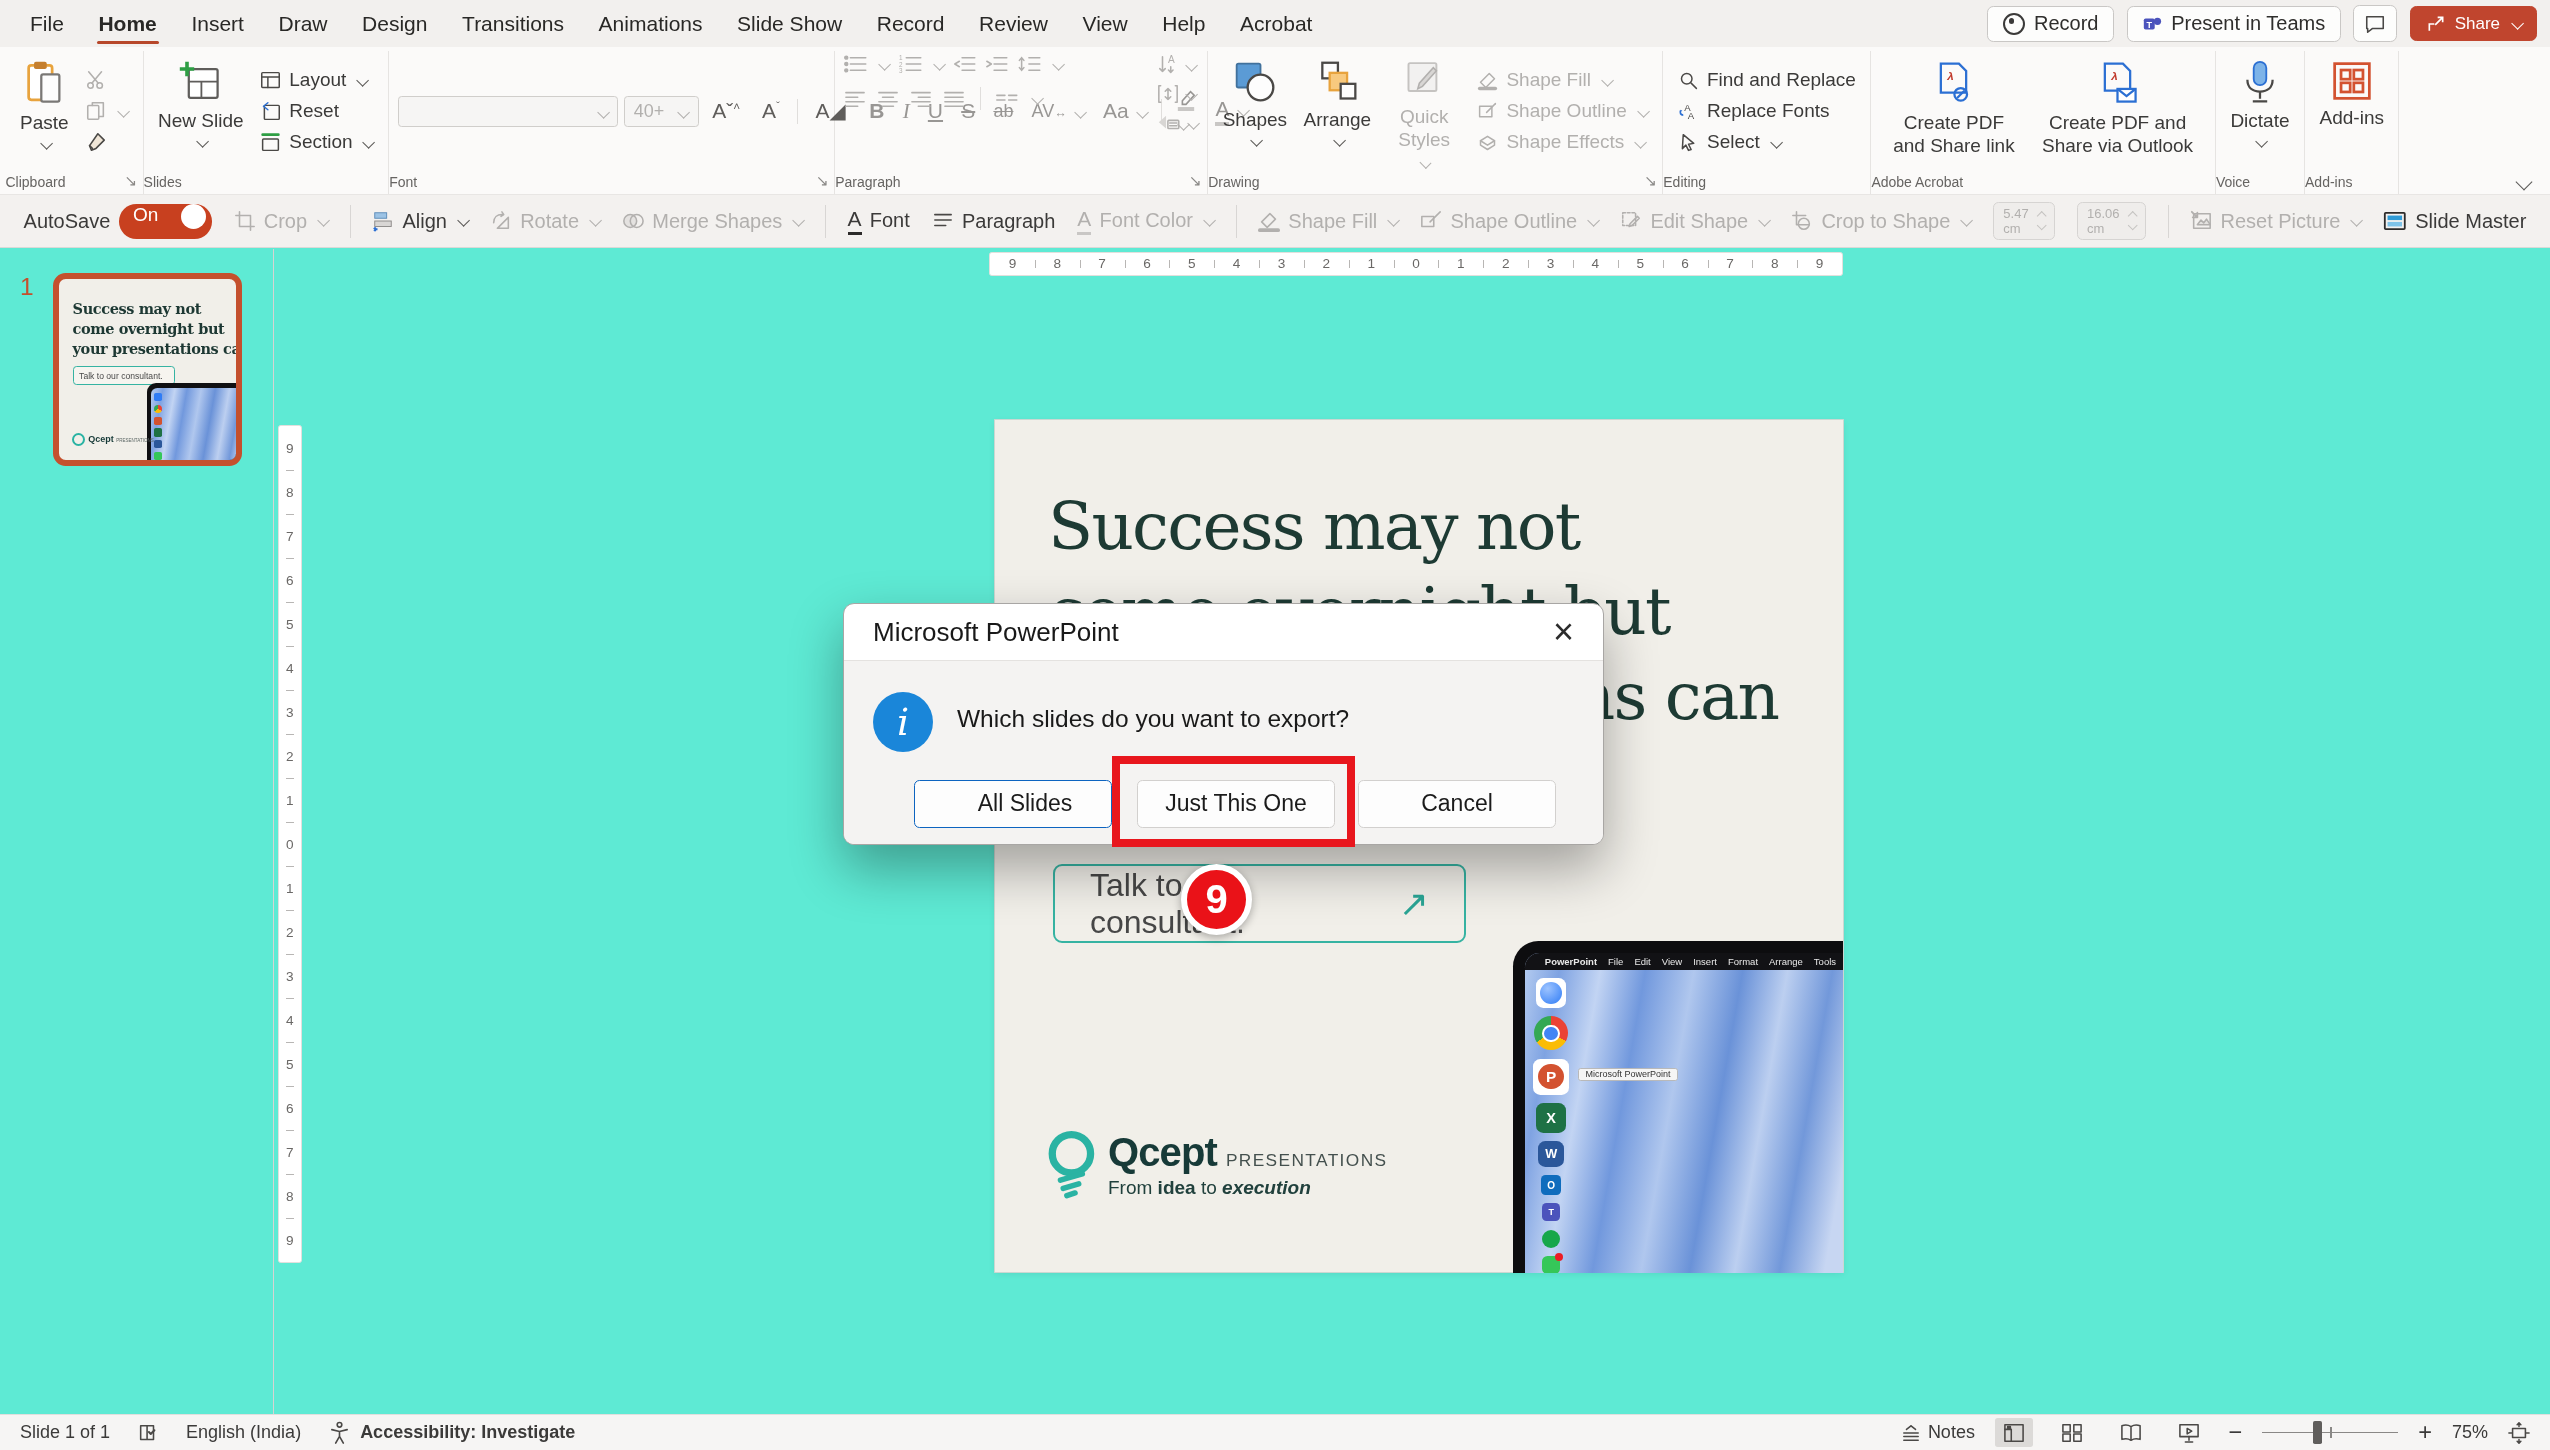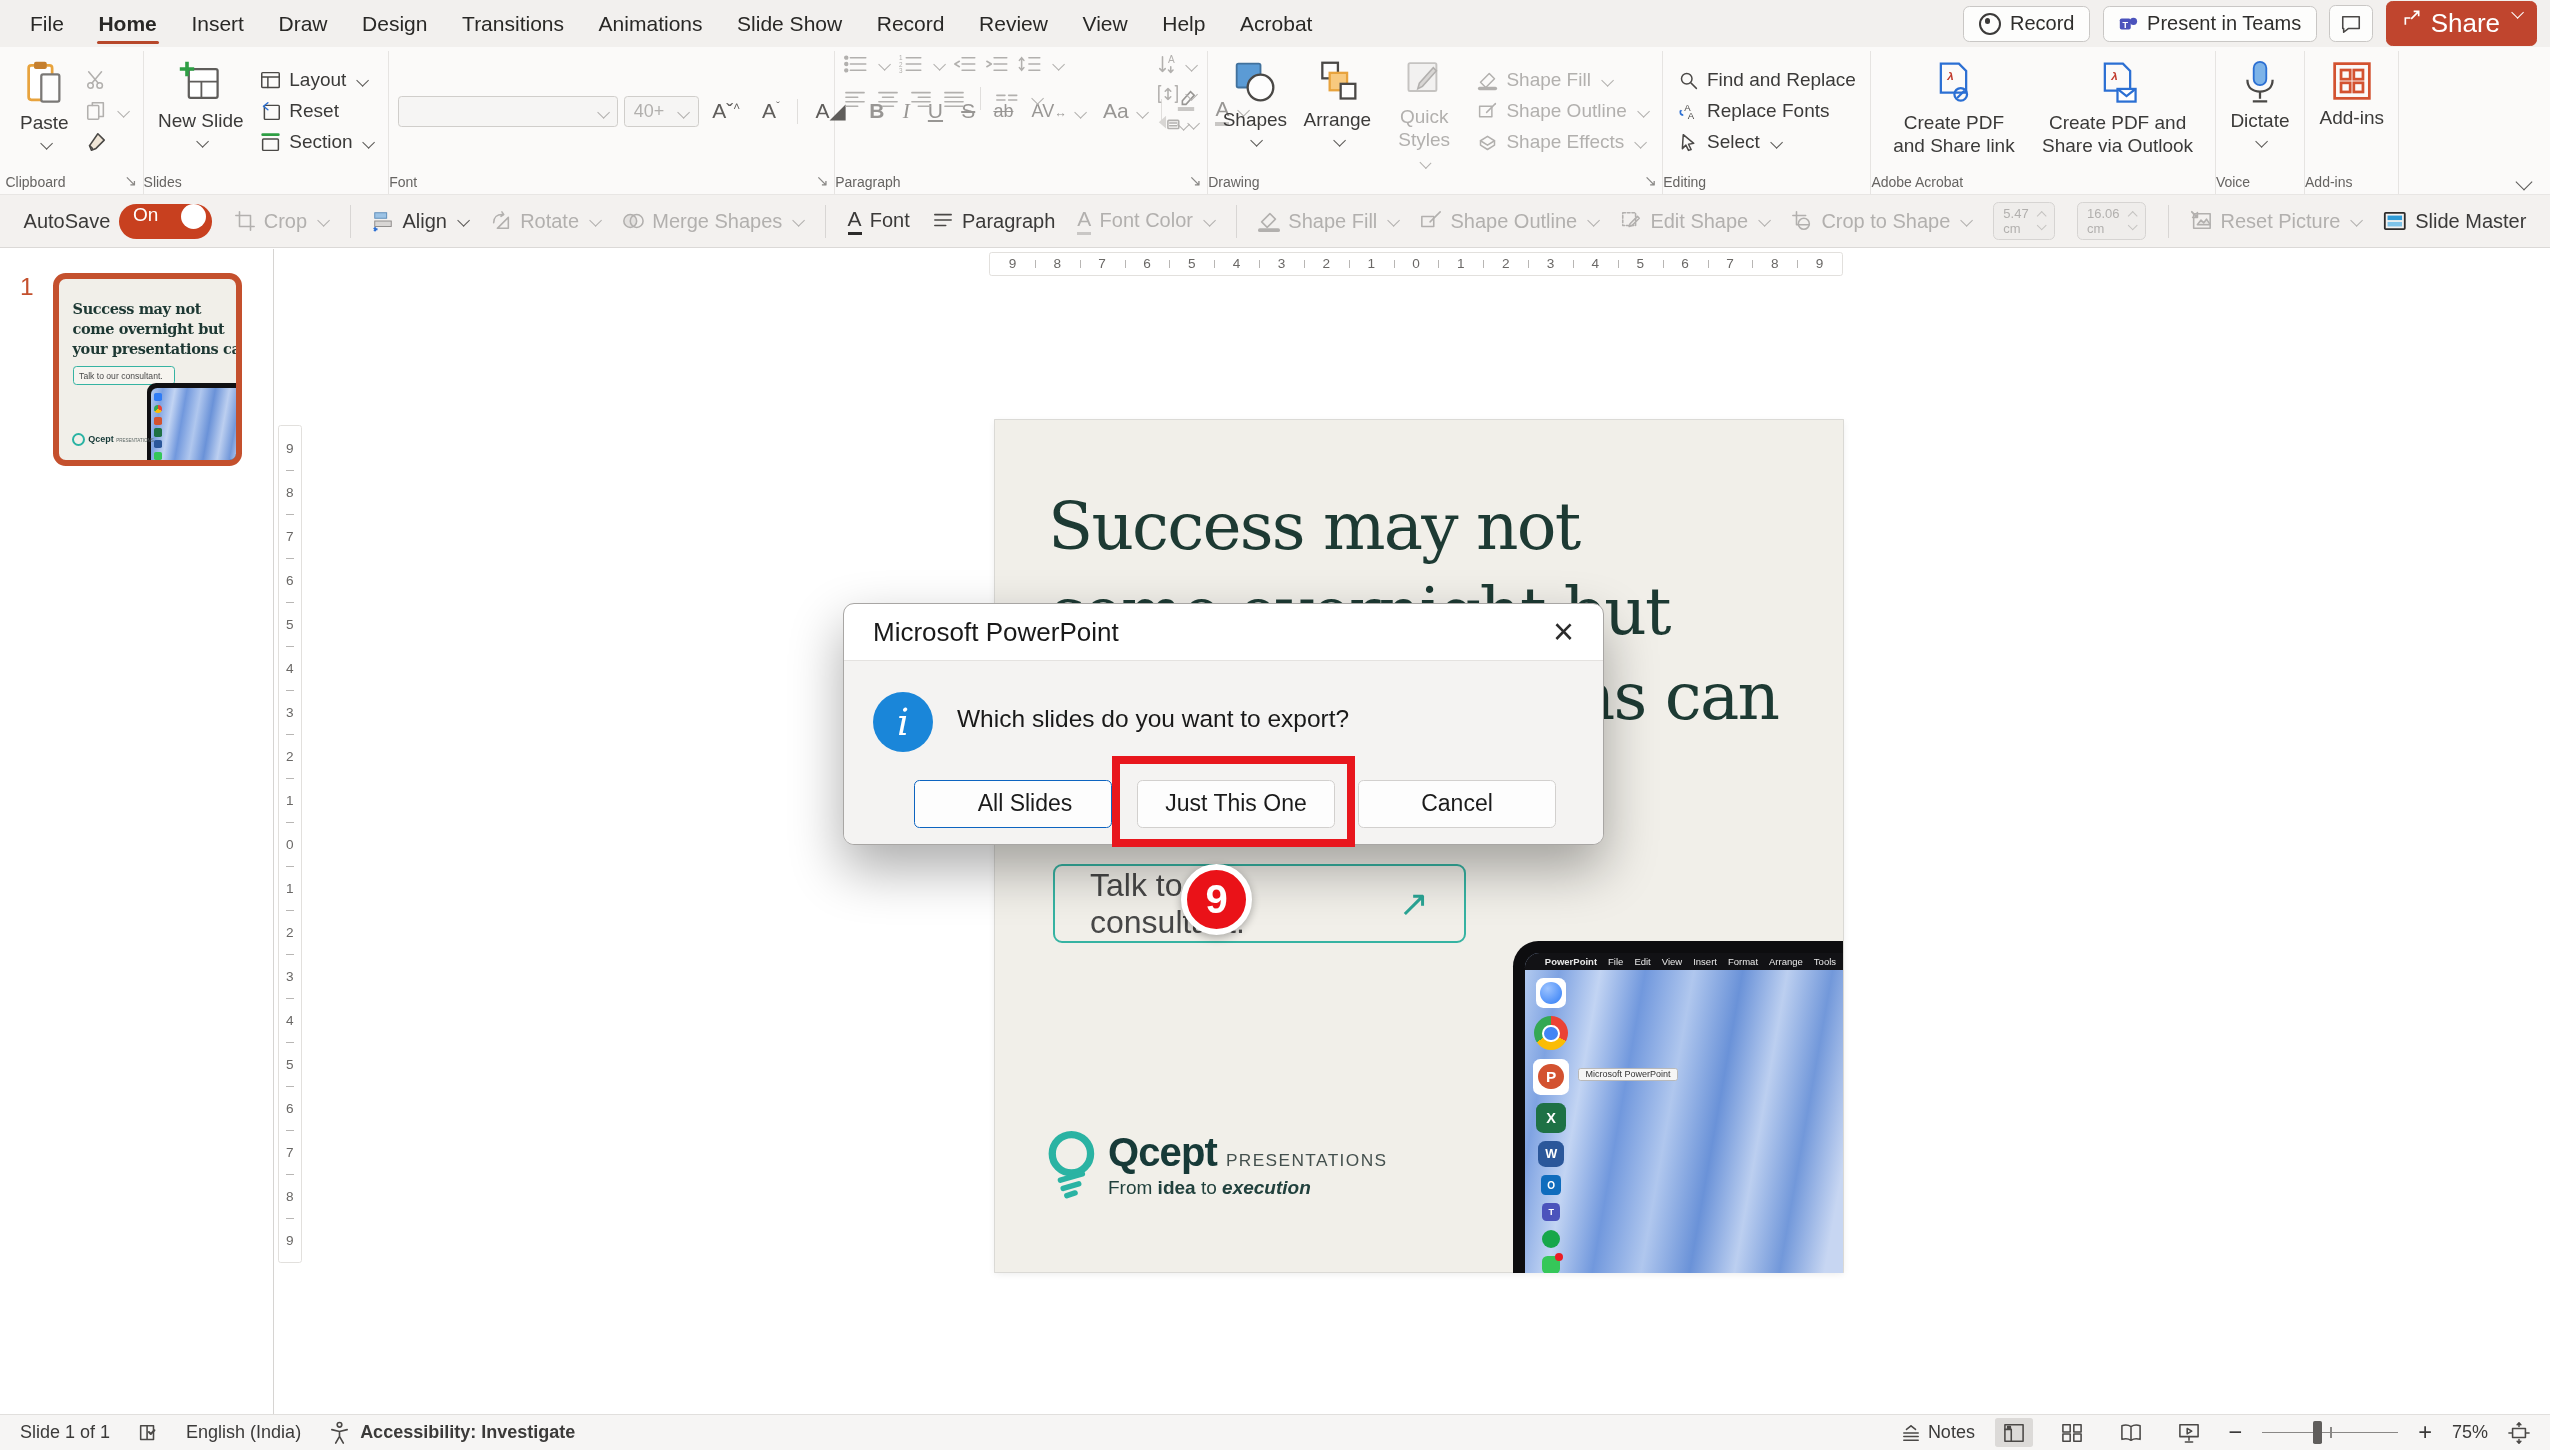--- a/index.html
+++ b/index.html
@@ -1,35 +1,35 @@
 <!DOCTYPE html>
 <html style="font-size:14.5px"><head>
 <meta charset="utf-8">
 <style>
   html,body{margin:0;padding:0;background:#d9d7d5;}
   .app{position:relative;width:2550px;height:1450px;font-family:"Liberation Sans",sans-serif;
-       background:#ffffff;overflow:hidden;-webkit-font-smoothing:antialiased;}
+       background:#5eead4;overflow:hidden;-webkit-font-smoothing:antialiased;}
   svg{display:block;}
   .ic{fill:none;stroke:#4a4846;stroke-width:1.7;stroke-linecap:round;stroke-linejoin:round;}
   .ic.mut{stroke:#b2b0ae;}
   .txt-mut{color:#b2b0ae !important;}
 
   
   .titlebar{position:absolute;top:0;left:0;right:0;height:47px;background:#f2f0ee;
             display:flex;align-items:center;padding:0 12.7px;box-sizing:border-box;}
   .menus{display:flex;height:100%;align-items:stretch;}
   .menu-item{padding:0 17.3px;font-size:21px;color:#292826;display:flex;align-items:center;position:relative;cursor:default;}
   .menu-item.active{font-weight:700;}
   .menu-item.active::after{content:'';position:absolute;left:15.4px;right:15.4px;bottom:2.7px;height:3.6px;border-radius:1.8px;background:#b7472a;}
   .tb-actions{margin-left:auto;display:flex;gap:12.7px;align-items:center;}
   .pill{display:flex;align-items:center;gap:9px;border:0.9px solid #c9c7c5;background:#fdfdfc;border-radius:6.4px;
         padding:5.5px 14.5px;font-size:20px;color:#2f2e2c;}
   .iconbtn{border:0.9px solid #c9c7c5;background:#fdfdfc;border-radius:6.4px;padding:6.4px 10px;}
-  .share{background:#c0452e;color:#fff;border:0.9px solid #c0452e;display:flex;gap:9px;align-items:flex-start;
-         border-radius:6.4px;padding:6.4px 14.5px;font-size:26px;}
+  .share{background:#c0452e;color:#fff;border:0.9px solid #c0452e;display:flex;gap:9px;align-items:center;
+         border-radius:6.4px;padding:6.4px 14.5px;font-size:17px;}
   .rec-ic{width:18px;height:18px;border:2.7px solid #3b3a39;border-radius:50%;position:relative;}
   .rec-ic::after{content:'';position:absolute;left:3.6px;top:3.6px;width:5.5px;height:5.5px;border-radius:50%;background:#3b3a39;}
   .chev{display:inline-block;width:8.2px;height:8.2px;border-right:1.8px solid #5a5856;border-bottom:1.8px solid #5a5856;
         transform:rotate(45deg);margin-left:3.6px;vertical-align:middle;}
   .chev.w{border-color:#fff;}
   .chev.m{border-color:#b2b0ae;}
 
   
   .ribbon{position:absolute;top:47px;left:0;right:0;height:148px;background:#fbfaf9;display:flex;
           padding:3.6px 5.5px 0 5.5px;box-sizing:border-box;border-bottom:0.9px solid #e8e6e4;}

